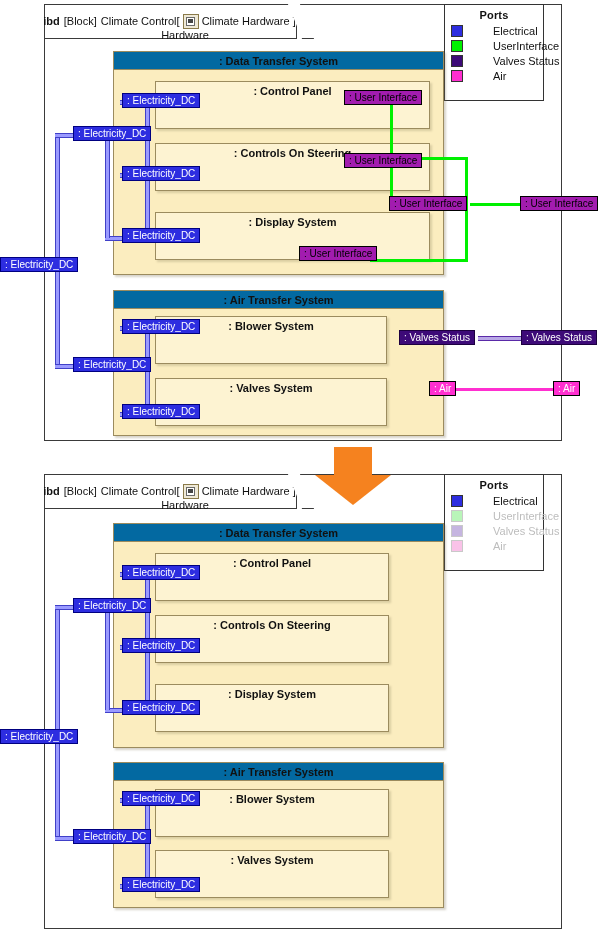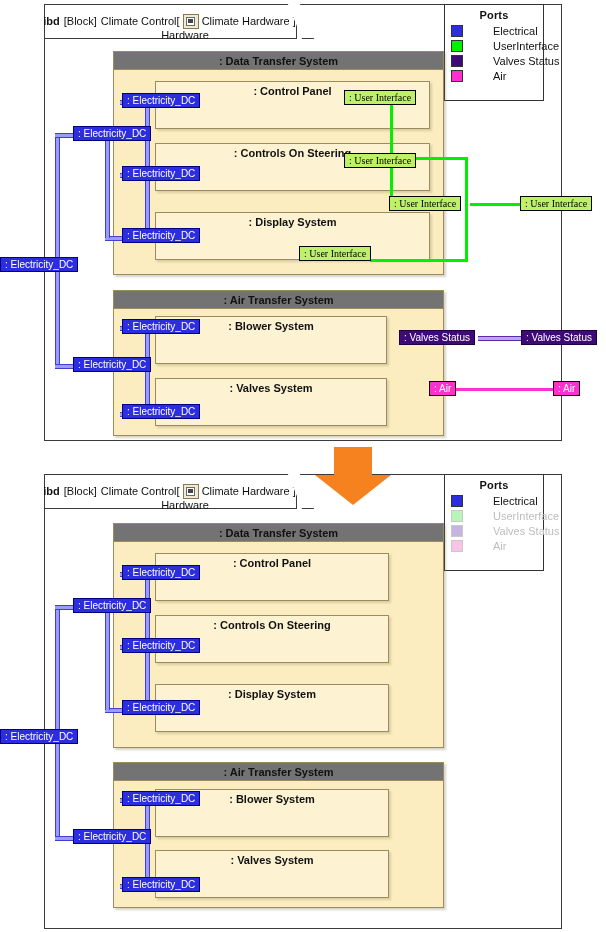--- a/index.html
+++ b/index.html
@@ -55,21 +55,21 @@
     position:absolute;box-sizing:border-box;
     border:1px solid #9b8b5e;
     background:#fbedbf;
     box-shadow:2px 2px 2px rgba(120,110,80,.30);
   }
   .sysbox .hdr{
     position:absolute;left:0;top:0;right:0;height:17px;
     border-bottom:1px solid #9b8b5e;
     display:flex;align-items:center;justify-content:center;
     font-size:11px;font-weight:bold;color:#111;
-    background:#737373;
+    background:#0369a1;
   }
   .partbox{
     position:absolute;box-sizing:border-box;
     border:1px solid #9b8b5e;
     background:#fdf3d2;
     box-shadow:2px 2px 2px rgba(120,110,80,.25);
   }
   .partbox .plabel{
     position:absolute;left:0;right:0;top:3px;text-align:center;
     font-size:11px;font-weight:bold;color:#111;
@@ -78,21 +78,21 @@
   
   .port{
     position:absolute;box-sizing:border-box;
     height:15px;line-height:13px;
     font-size:10px;color:#ffffff;white-space:nowrap;
     padding:0 4px;border:1px solid #000;
     display:flex;align-items:center;
     z-index:7;
   }
   .port.elec{background:#2d2de0;border-color:#000080;}
-  .port.ui{background:#bef264;color:#000;border-color:#000;font-family:Liberation Serif, serif;}
+  .port.ui{background:#a21caf;color:#000;border-color:#000;}
   .port.valves{background:#3d0a78;border-color:#1d0040;}
   .port.air{background:#ff2fd0;color:#fff;border-color:#000;}
 
   
   .wire{position:absolute;z-index:4;}
   .wire.e-h{height:3px;border-top:1px solid #4040c8;border-bottom:1px solid #4040c8;background:#9a9aff;}
   .wire.e-v{width:3px;border-left:1px solid #4040c8;border-right:1px solid #4040c8;background:#9a9aff;}
   .wire.g-h{height:3px;background:#00f000;}
   .wire.g-v{width:3px;background:#00f000;}
   .wire.v-h{height:3px;border-top:1px solid #5a2aa8;border-bottom:1px solid #5a2aa8;background:#b9a8e6;}

